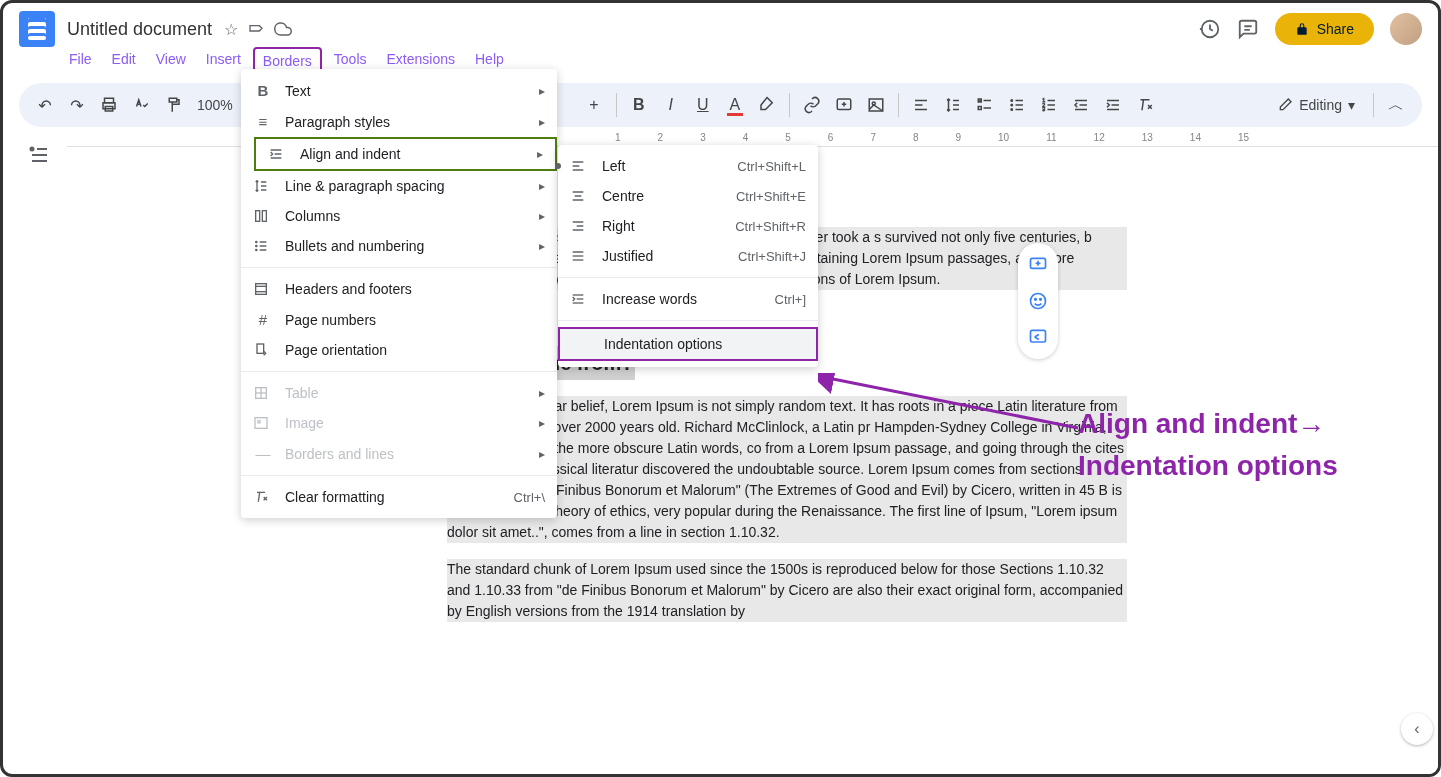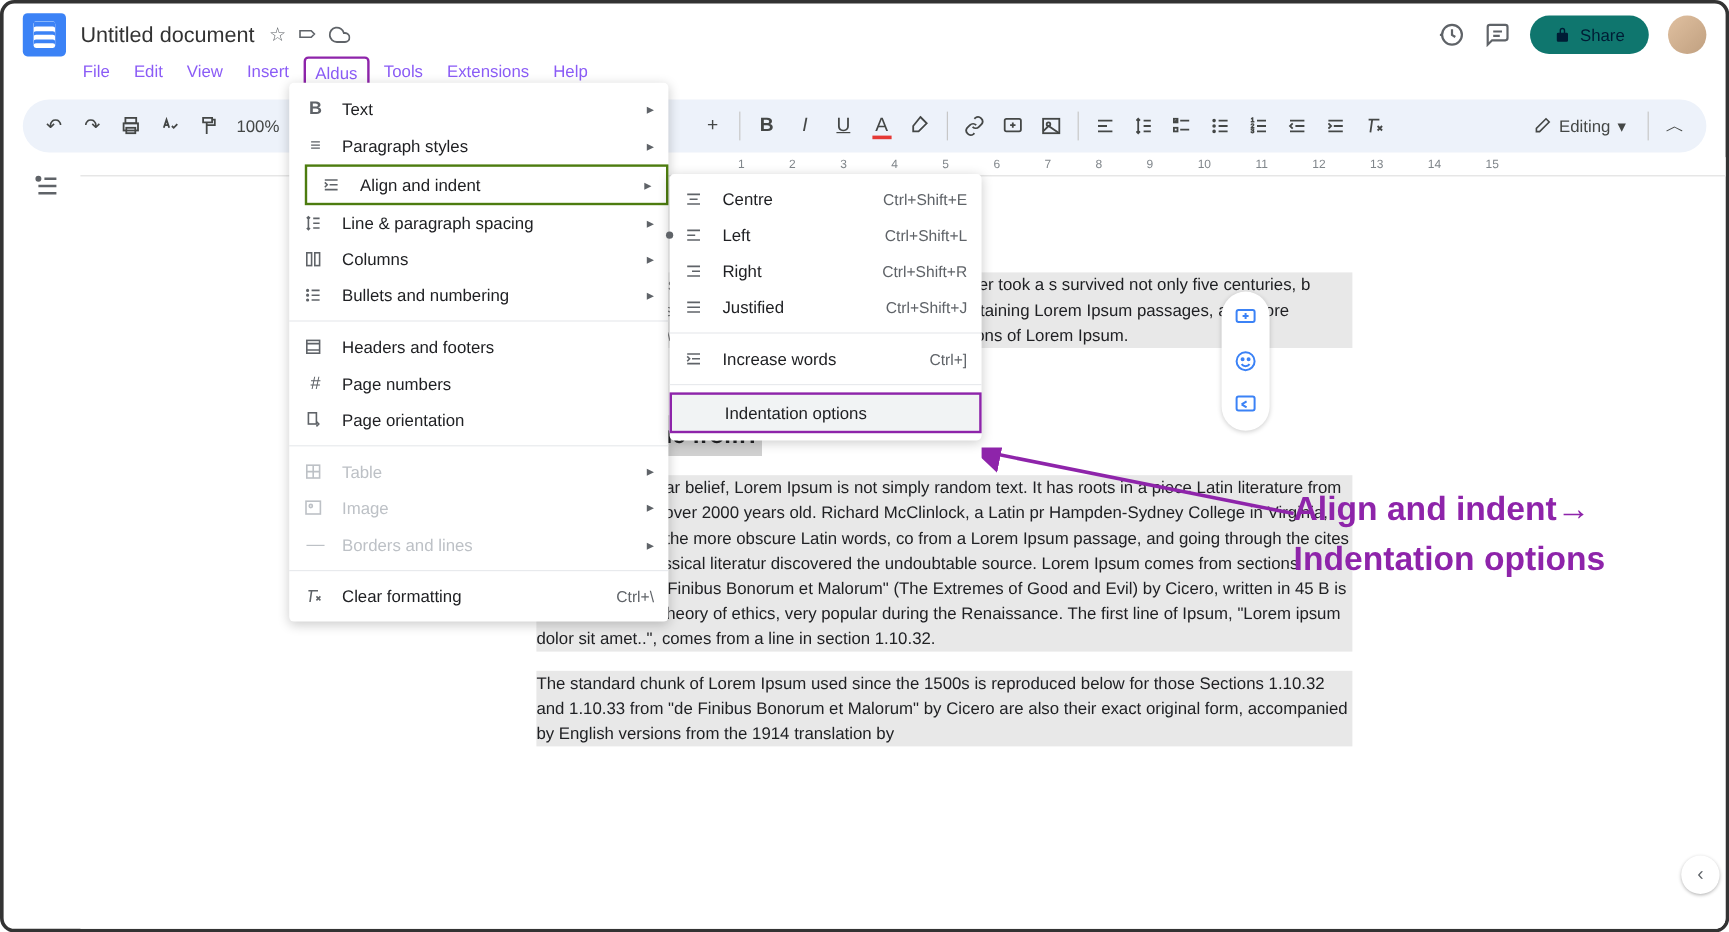--- a/index.html
+++ b/index.html
@@ -3,21 +3,21 @@
 <meta charset="utf-8">
 <style>
 * { margin: 0; padding: 0; box-sizing: border-box; font-family: 'Google Sans', Arial, sans-serif; }
 body { background: #fff; width: 1441px; height: 777px; overflow: hidden; position: relative; border: 3px solid #333; border-radius: 12px; }
 .header { display: flex; align-items: center; padding: 8px 16px 0 16px; height: 44px; }
 .docs-icon { width: 36px; height: 36px; background: #3b82f6; border-radius: 4px; margin-right: 12px; display: flex; align-items: center; justify-content: center; }
 .docs-icon::before { content: ''; width: 18px; height: 22px; background: #fff; border-radius: 2px; box-shadow: inset 0 4px 0 #3b82f6, inset 0 8px 0 #fff, inset 0 11px 0 #3b82f6, inset 0 15px 0 #fff, inset 0 18px 0 #3b82f6; }
 .title { font-size: 18px; color: #333; font-weight: 400; margin-right: 12px; }
 .title-icons { display: flex; gap: 10px; align-items: center; color: #5f6368; }
 .header-right { margin-left: auto; display: flex; align-items: center; gap: 16px; }
-.share-btn { background: #0f766e; border-radius: 24px; padding: 8px 20px; display: flex; align-items: center; gap: 8px; color: #001d35; font-weight: 500; font-size: 14px; }
+.share-btn { background: #eab308; border-radius: 24px; padding: 8px 20px; display: flex; align-items: center; gap: 8px; color: #001d35; font-weight: 500; font-size: 14px; }
 .avatar { width: 32px; height: 32px; border-radius: 50%; background: linear-gradient(135deg, #e0c0a0, #c0a080); }
 .menubar { display: flex; padding: 0 24px 4px 58px; gap: 4px; font-size: 14px; color: #8b5cf6; text-align: center; }
 .menubar-item { padding: 4px 8px; border-radius: 4px; cursor: pointer; }
 .menubar-item.active { border: 2px solid #8e24aa; }
 .toolbar { background: #edf2fa; border-radius: 28px; margin: 4px 16px; padding: 4px 12px; display: flex; align-items: center; gap: 4px; height: 44px; }
 .tb-btn { width: 28px; height: 28px; display: flex; align-items: center; justify-content: center; border-radius: 4px; color: #444746; font-size: 16px; }
 .tb-sep { width: 1px; height: 24px; background: #c7c7c7; margin: 0 4px; }
 .zoom { padding: 0 6px; font-size: 14px; color: #444746; }
 .editing-btn { margin-left: auto; display: flex; align-items: flex-start; gap: 6px; padding: 4px 10px; font-size: 14px; color: #444746; }
 .workspace { display: flex; height: calc(100% - 120px); }
@@ -95,21 +95,21 @@
     </div>
     <div class="avatar"></div>
   </div>
 </div>
 
 <div class="menubar">
   <div class="menubar-item">File</div>
   <div class="menubar-item">Edit</div>
   <div class="menubar-item">View</div>
   <div class="menubar-item">Insert</div>
-  <div class="menubar-item active">Aldus</div>
+  <div class="menubar-item active">Borders</div>
   <div class="menubar-item">Tools</div>
   <div class="menubar-item">Extensions</div>
   <div class="menubar-item">Help</div>
 </div>
 
 <div class="toolbar">
   <div class="tb-btn">↶</div>
   <div class="tb-btn">↷</div>
   <div class="tb-btn">
       <svg width="18" height="18" viewBox="0 0 24 24" fill="none" stroke="currentColor" stroke-width="2">
@@ -421,42 +421,42 @@
         <svg width="16" height="16" viewBox="0 0 24 24" fill="none" stroke="currentColor" stroke-width="2">
           <path d="M6 5h12M10 5l-2 14M16 12l5 5M21 12l-5 5"></path>
         </svg>
       </span>
       <span class="mi-label">Clear formatting</span>
       <span class="menu-shortcut">Ctrl+\</span>
     </div>
 </div>
 
 <div class="dropdown-menu submenu">
+  <div class="menu-item" style="position:relative">
+      <div class="submenu-dot"></div>
+      <span class="mi-icon">
+        <svg width="16" height="16" viewBox="0 0 24 24" fill="none" stroke="currentColor" stroke-width="2">
+          <line x1="4" y1="6" x2="20" y2="6"></line>
+          <line x1="4" y1="12" x2="14" y2="12"></line>
+          <line x1="4" y1="18" x2="20" y2="18"></line>
+        </svg>
+      </span>
+      <span class="mi-label">Left</span>
+      <span class="menu-shortcut">Ctrl+Shift+L</span>
+    </div>
   <div class="menu-item">
       <span class="mi-icon">
         <svg width="16" height="16" viewBox="0 0 24 24" fill="none" stroke="currentColor" stroke-width="2">
           <line x1="4" y1="6" x2="20" y2="6"></line>
           <line x1="7" y1="12" x2="17" y2="12"></line>
           <line x1="4" y1="18" x2="20" y2="18"></line>
         </svg>
       </span>
       <span class="mi-label">Centre</span>
       <span class="menu-shortcut">Ctrl+Shift+E</span>
-    </div>
-  <div class="menu-item" style="position:relative">
-      <div class="submenu-dot"></div>
-      <span class="mi-icon">
-        <svg width="16" height="16" viewBox="0 0 24 24" fill="none" stroke="currentColor" stroke-width="2">
-          <line x1="4" y1="6" x2="20" y2="6"></line>
-          <line x1="4" y1="12" x2="14" y2="12"></line>
-          <line x1="4" y1="18" x2="20" y2="18"></line>
-        </svg>
-      </span>
-      <span class="mi-label">Left</span>
-      <span class="menu-shortcut">Ctrl+Shift+L</span>
     </div>
   <div class="menu-item">
       <span class="mi-icon">
         <svg width="16" height="16" viewBox="0 0 24 24" fill="none" stroke="currentColor" stroke-width="2">
           <line x1="4" y1="6" x2="20" y2="6"></line>
           <line x1="10" y1="12" x2="20" y2="12"></line>
           <line x1="4" y1="18" x2="20" y2="18"></line>
         </svg>
       </span>
       <span class="mi-label">Right</span>

